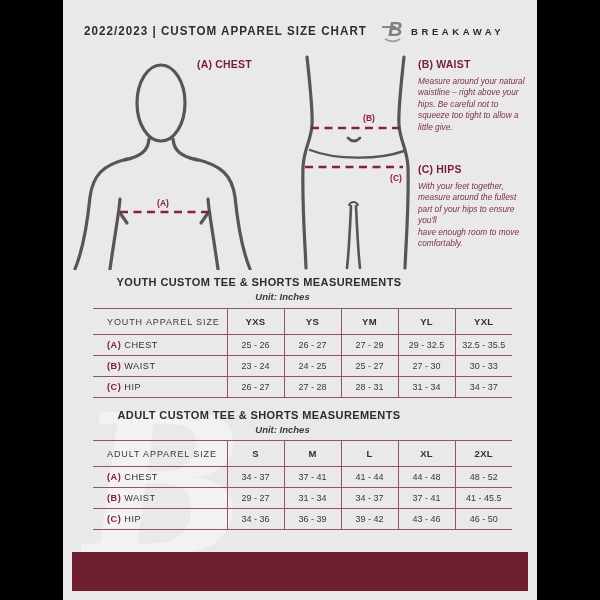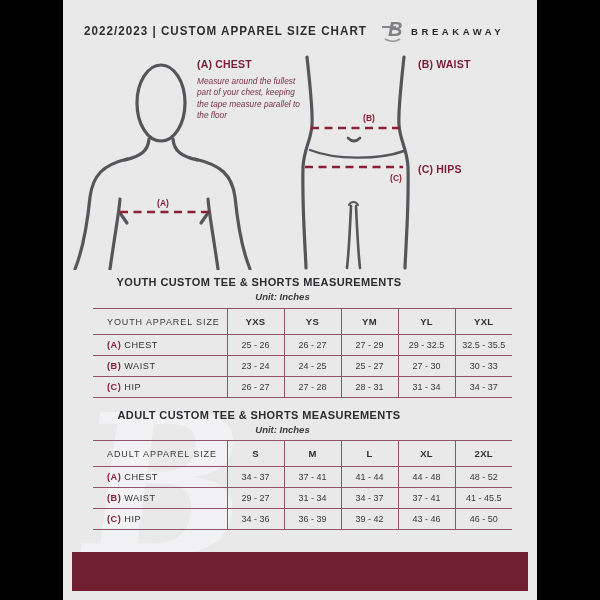--- a/index.html
+++ b/index.html
@@ -102,27 +102,29 @@
 
         <line x1="248" y1="73" x2="338" y2="73" stroke="#8c2136" stroke-width="2.6" stroke-dasharray="8 5.5"></line>
         <text x="306" y="66" text-anchor="middle" font-size="8.5" font-weight="bold" fill="#8c2136">(B)</text>
 
         <line x1="242" y1="112" x2="340" y2="112" stroke="#8c2136" stroke-width="2.6" stroke-dasharray="8 5.5"></line>
         <text x="333" y="126" text-anchor="middle" font-size="8.5" font-weight="bold" fill="#8c2136">(C)</text>
       </svg>
 
       <div class="instr instr-a">
         <h3>(A) CHEST</h3>
-        <p>Measure around the fullest part of your chest, keeping the tape measure parallel to the floor</p>
       </div>
       <div class="instr instr-b">
         <h3>(B) WAIST</h3>
+        <p>Measure around your natural waistline – right above your hips. Be careful not to squeeze too tight to allow a little give.</p>
       </div>
       <div class="instr instr-c">
         <h3>(C) HIPS</h3>
+        <p><span>With your feet together, measure around the fullest part of your hips to ensure you'll</span><br>
+        <span>have enough room to move comfortably.</span></p>
       </div>
     </div>
 
     <div class="section-title youth-title">YOUTH CUSTOM TEE &amp; SHORTS MEASUREMENTS</div>
     <div class="section-unit youth-unit">Unit: Inches</div>
     <table class="size-table youth-table">
       <colgroup>
           <col class="c0">
           <col class="cn">
           <col class="cn">

